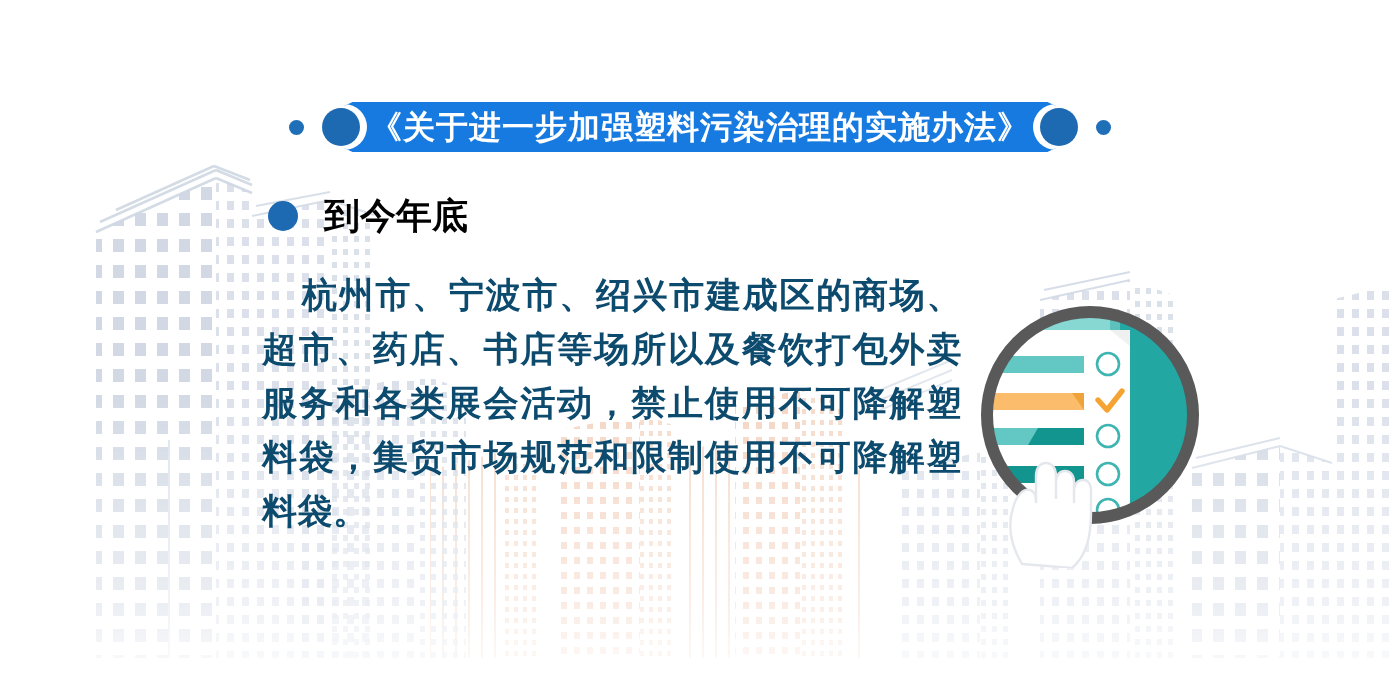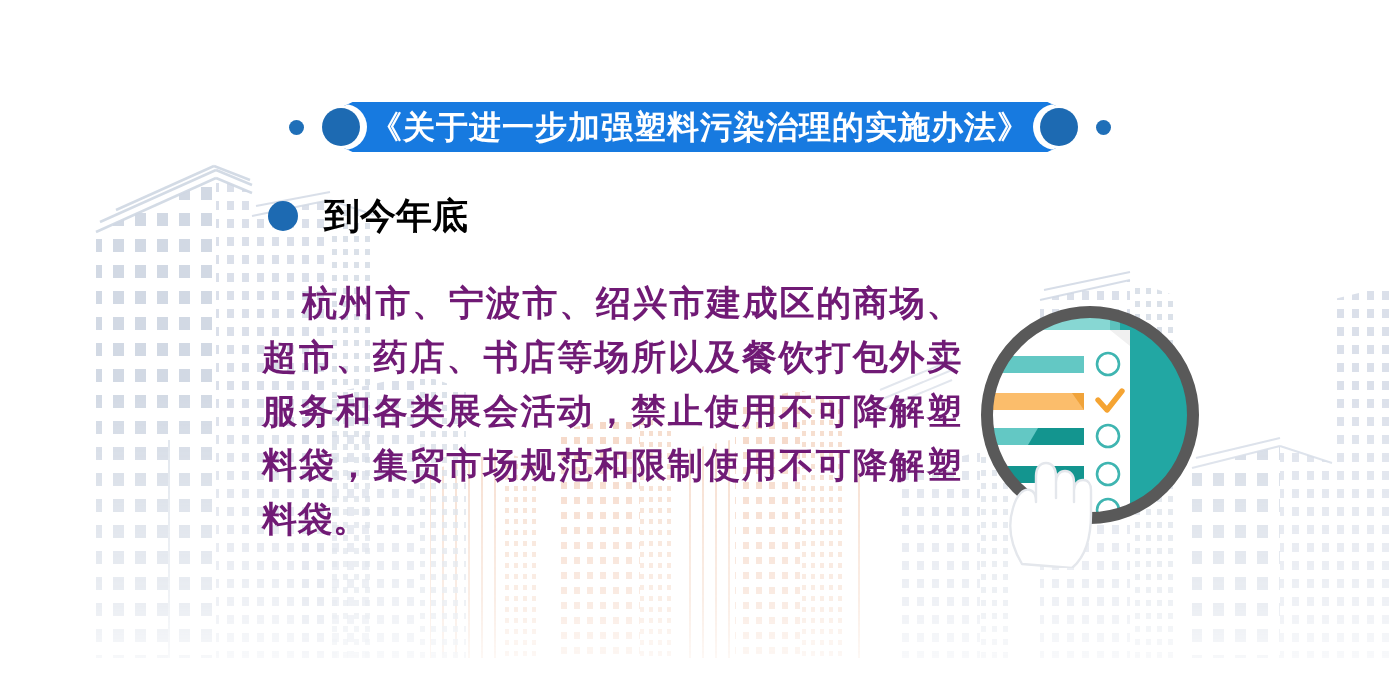--- a/index.html
+++ b/index.html
@@ -122,23 +122,23 @@
     font-size: 36px;
     font-weight: bold;
     white-space: nowrap;
     line-height: 1;
   }
 
   
   .body-copy {
     position: absolute;
     left: 262px;
-    top: 276px;
+    top: 268px;
     width: 700px;
-    color: #701a75;
+    color: #0c4a6e;
     font-size: 35px;
     font-weight: bold;
     line-height: 54px;
     text-indent: 40px;
     text-align: justify;
     text-justify: inter-character;
     letter-spacing: 0.5px;
   }
 
   

